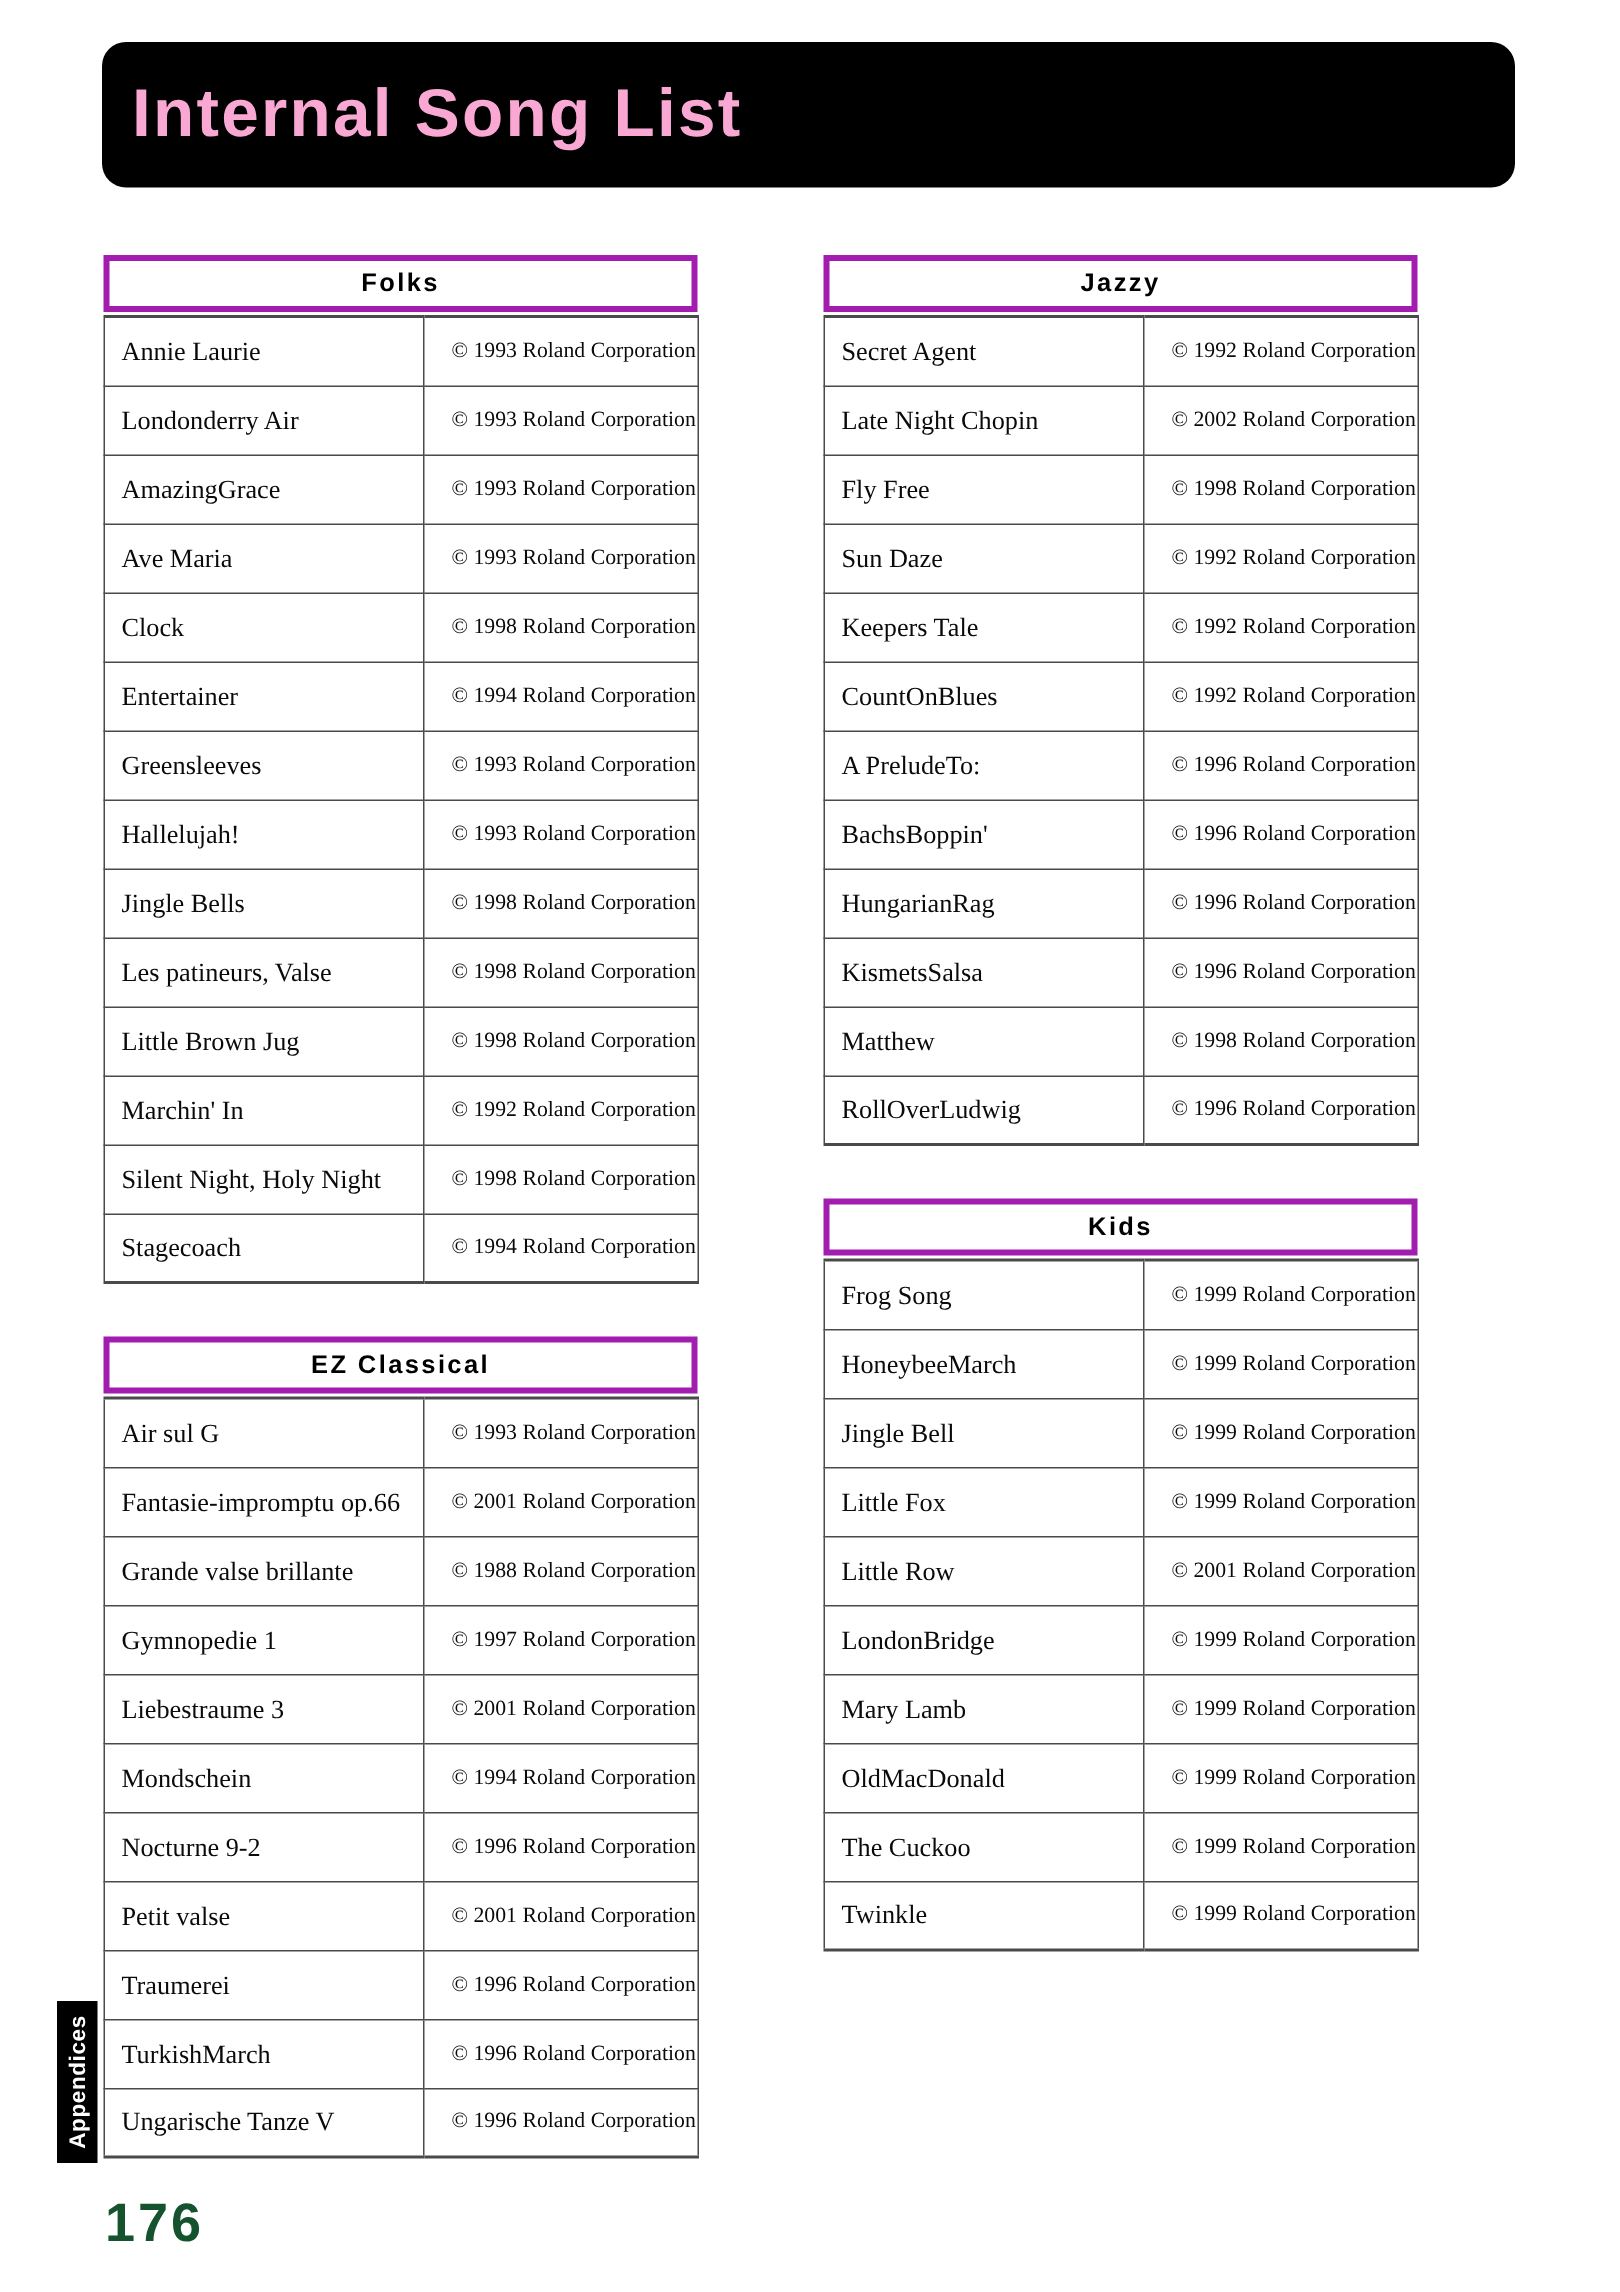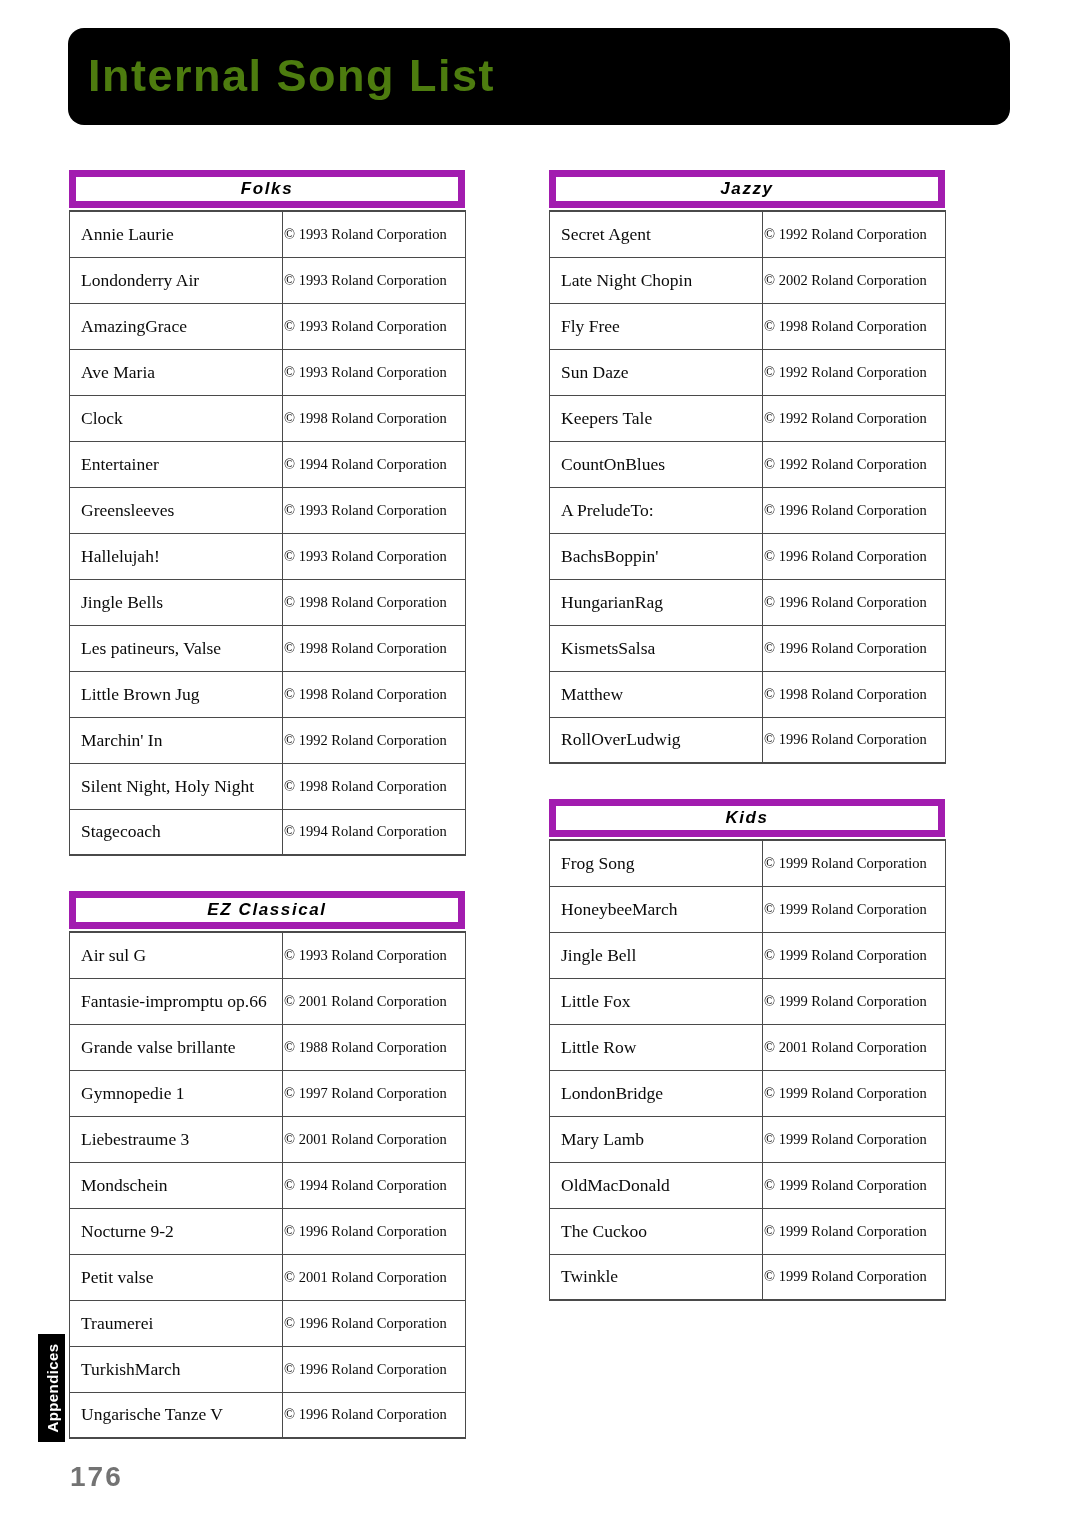--- a/index.html
+++ b/index.html
@@ -24,21 +24,21 @@
     width: 942px;
     height: 97px;
     background: #000000;
     border-radius: 16px;
   }
   #title-text {
     position: absolute;
     left: 20px;
     top: 50%;
     transform: translateY(-52%);
-    color: #4d7c0f;
+    color: #f9a8d4;
     font-family: "Liberation Sans", sans-serif;
     font-weight: bold;
     font-size: 45px;
     letter-spacing: 1.5px;
     font-stretch: condensed;
     white-space: nowrap;
   }
 
   
   #content {
@@ -52,28 +52,27 @@
     top: 0;
     width: 396px;
   }
   #col-left  { left: 69px; }
   #col-right { left: 549px; }
 
   
   .category { margin-bottom: 35px; }
 
   .cat-header {
-    border: 7px solid #a21caf;
+    border: 4px solid #a21caf;
     height: 38px;
     display: flex;
     align-items: center;
     justify-content: center;
     background: #ffffff;
     margin-bottom: 2px;
-    font-style: italic;
   }
   .cat-header-label {
     font-family: "Liberation Sans", sans-serif;
     font-weight: bold;
     font-size: 17px;
     letter-spacing: 1.6px;
     color: #000000;
     font-stretch: condensed;
     white-space: nowrap;
   }
@@ -95,21 +94,21 @@
   .song-table tr:first-child td { border-top-width: 2px; }
   .song-table tr:last-child td  { border-bottom-width: 2px; }
 
   td.song-title {
     width: 213px;
     padding-left: 11px;
     font-size: 17.5px;
   }
   td.song-copyright {
     width: 183px;
-    padding-left: 1px;
+    padding-left: 18px;
     font-size: 14.5px;
   }
 
   
   #appendices-tab {
     position: absolute;
     left: 38px;
     top: 1334px;
     width: 27px;
     height: 108px;
@@ -129,23 +128,23 @@
     white-space: nowrap;
   }
 
   
   #page-number {
     position: absolute;
     left: 70px;
     top: 1461px;
     font-family: "Liberation Sans", sans-serif;
     font-weight: bold;
-    font-size: 28px;
+    font-size: 36px;
     letter-spacing: 2px;
-    color: #737373;
+    color: #14532d;
   }
 </style>
 </head>
 <body>
 
 <div id="title-banner">
   <div id="title-text">Internal Song List</div>
 </div>
 
 <div id="content">

